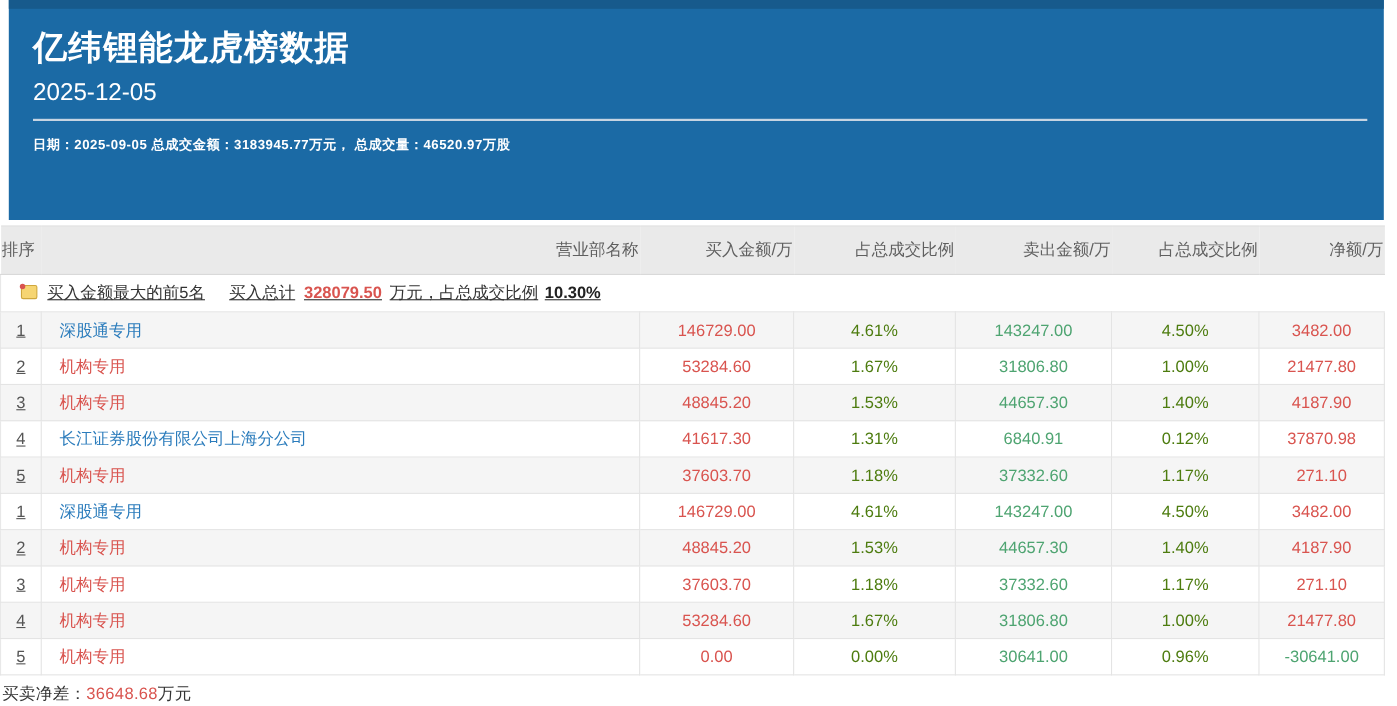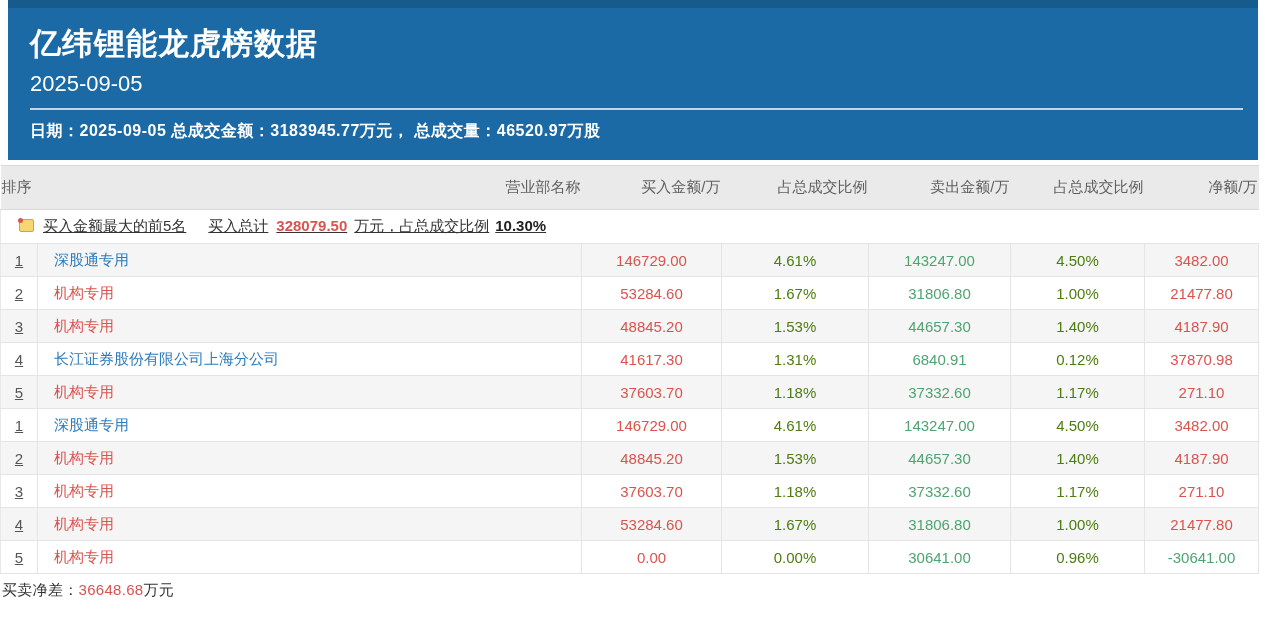--- a/index.html
+++ b/index.html
@@ -6,29 +6,29 @@
   html,body { margin:0; padding:0; background:#ffffff; }
   body {
     width:1270px; height:642px; overflow:hidden;
     font-family:"Liberation Sans","DejaVu Sans",sans-serif;
     -webkit-font-smoothing:antialiased;
   }
   .page { width:1258px; }
 
   
   .hero {
-    margin-left:8px; width:1250px; height:160px;
+    margin-left:8px; width:1250px; height:200px;
     background:#1b6aa5; border-top:8px solid #175a8c;
     color:#fff;
   }
   .hero-inner { padding:18px 15px 0 22px; }
   .hero-title { font-size:31px; font-weight:700; line-height:36px; letter-spacing:1px; margin:0; }
   .hero-date  { font-size:22px; line-height:26px; margin-top:9px; }
   .hero-sep   { height:2px; background:#c6d4e2; margin:11px 0 0 0; }
-  .hero-summary { font-size:16px; font-weight:600; line-height:22px; margin-top:10px; letter-spacing:.5px; }
+  .hero-summary { font-size:12px; font-weight:600; line-height:22px; margin-top:10px; letter-spacing:.5px; }
 
   
   table.lhb {
     width:1258px; margin-top:5px;
     border-collapse:collapse; table-layout:fixed;
     font-size:15px;
   }
   thead th {
     background:#eaeaea; color:#5f5f5f; font-weight:400;
     height:44px; text-align:right;
@@ -76,21 +76,21 @@
   .footer .net-value { color:#d9544f; font-weight:400; }
 </style>
 </head>
 <body>
 
 <div class="page">
 
   <div class="hero">
     <div class="hero-inner">
       <div class="hero-title">亿纬锂能龙虎榜数据</div>
-      <div class="hero-date">2025-09-05</div>
+      <div class="hero-date">2025-12-05</div>
       <div class="hero-sep"></div>
       <div class="hero-summary">日期：2025-09-05 总成交金额：3183945.77万元， 总成交量：46520.97万股</div>
     </div>
   </div>
 
   <table class="lhb">
     <colgroup>
       <col style="width:37px">
         <col style="width:544px">
         <col style="width:140px">

